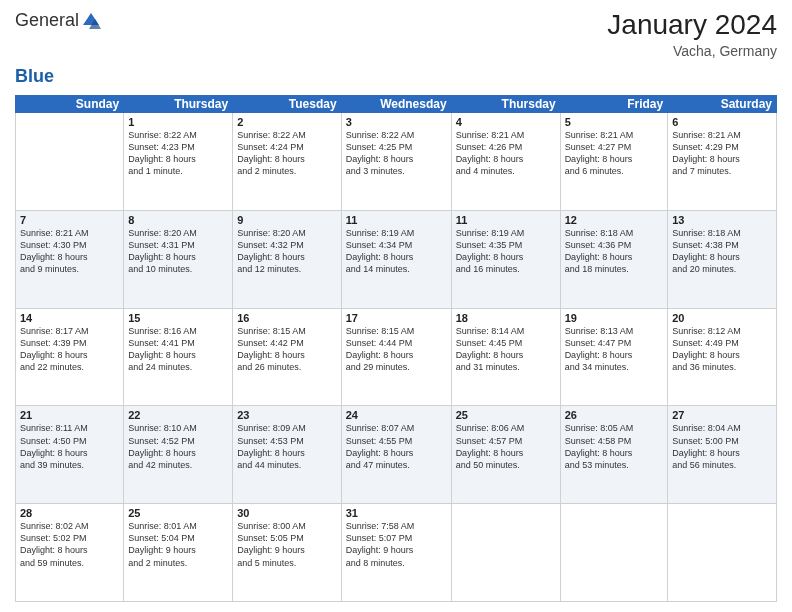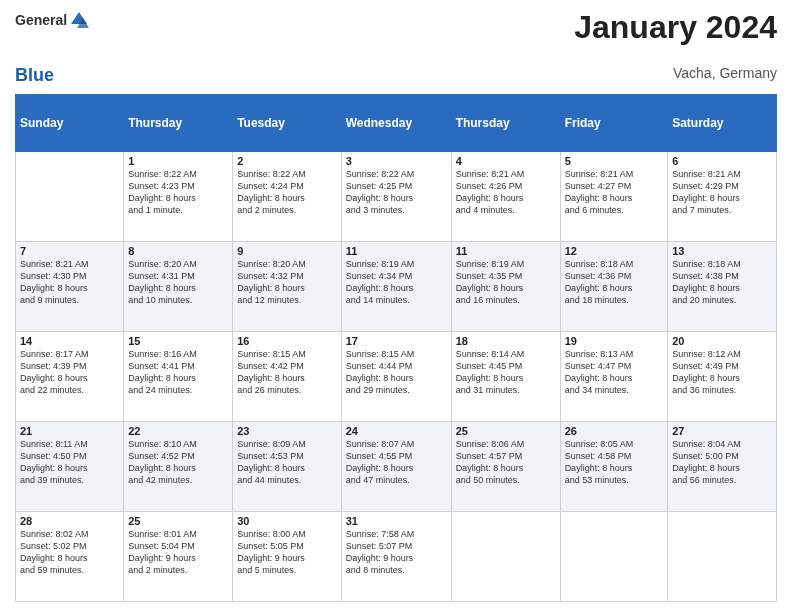--- a/index.html
+++ b/index.html
@@ -26,62 +26,62 @@
     .logo {
       display: flex;
       flex-direction: column;
       align-items: flex-start;
     }
     .logo-text {
       display: flex;
       align-items: center;
     }
     .logo-general {
-      font-size: 14px;
-      font-weight: bold;
+      font-size: 18px;
+      font-weight: normal;
       color: #333;
       text-align: right;
     }
     .logo-blue {
       font-size: 18px;
       font-weight: bold;
       color: #1a5fa8;
       margin-top: 35px;
     }
     .logo-icon {
       width: 20px;
       height: 20px;
       margin-left: 2px;
     }
     .title-block {
       text-align: right;
     }
     .month-title {
-      font-size: 32px;
-      font-weight: bold;
+      font-size: 28px;
+      font-weight: normal;
       color: #222;
       line-height: 1.1;
     }
     .location {
       font-size: 14px;
       color: #555;
-      margin-top: 20px;
+      margin-top: 2px;
     }
     .calendar {
       width: 100%;
       border-collapse: collapse;
       flex: 1;
     }
     .calendar th {
       background-color: #2a6bbf;
       color: #fff;
       font-size: 12px;
       font-weight: bold;
-      padding: 21px 4px;
-      text-align: left;
+      padding: 1px 4px;
+      text-align: right;
       border: 1px solid #2a6bbf;
     }
     .calendar td {
       border: 1px solid #d0d0d0;
       vertical-align: top;
       padding: 3px 4px;
       font-size: 9.5px;
       color: #333;
       width: 113px;
       height: 88px;

